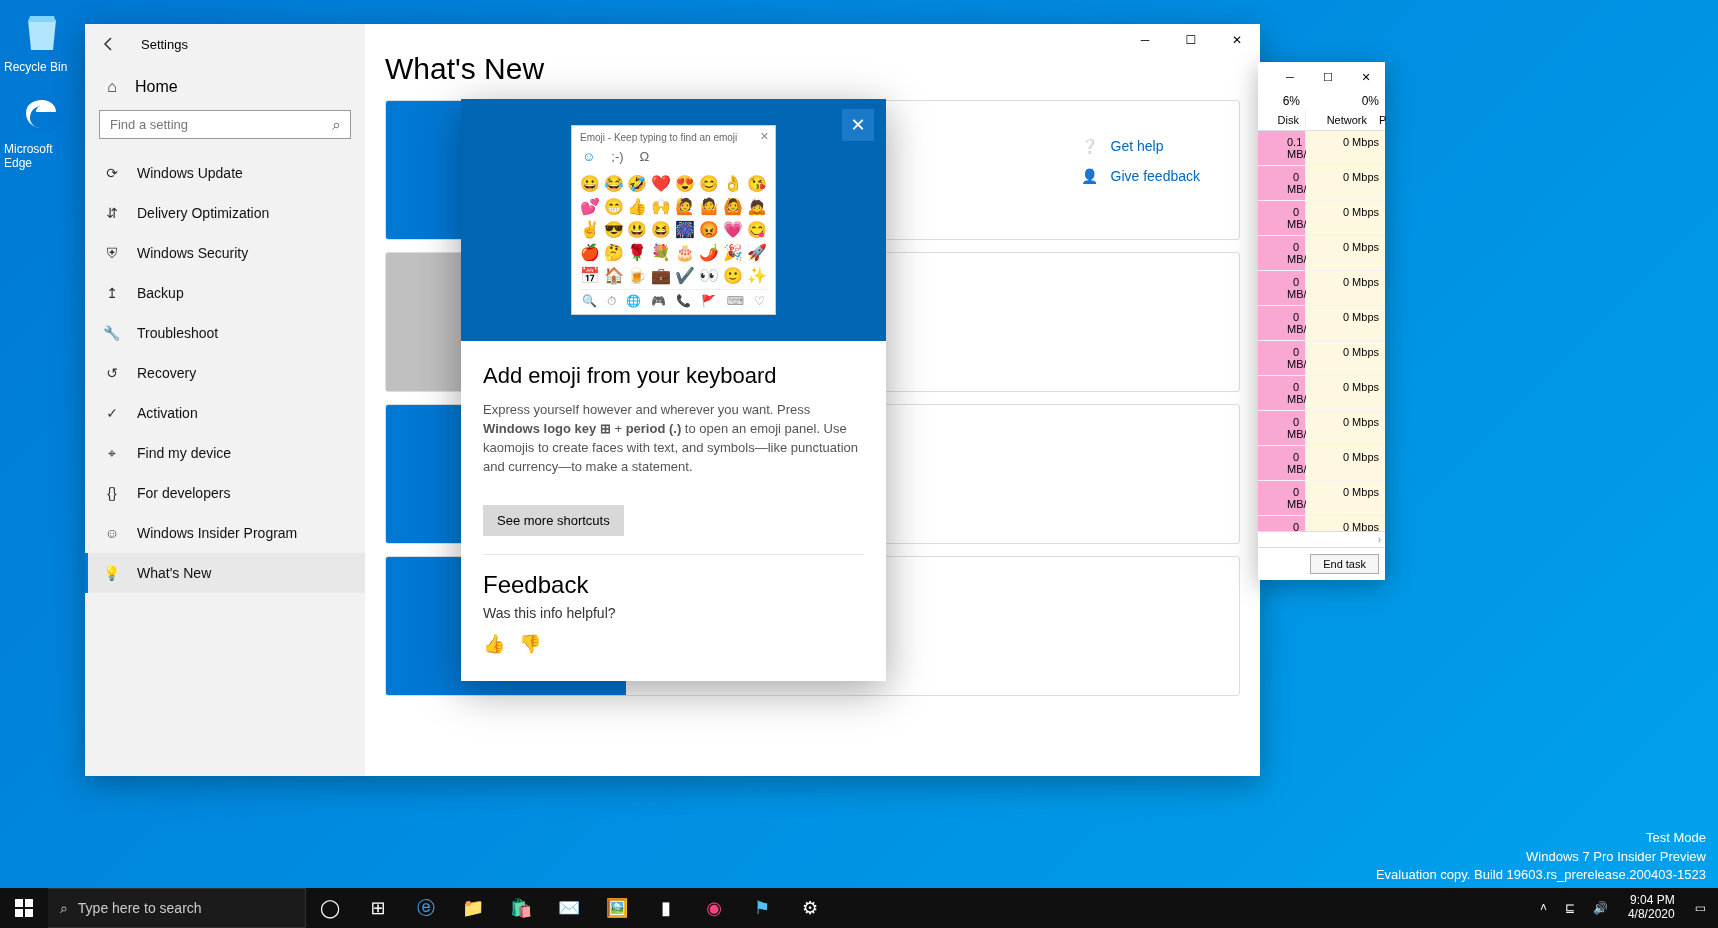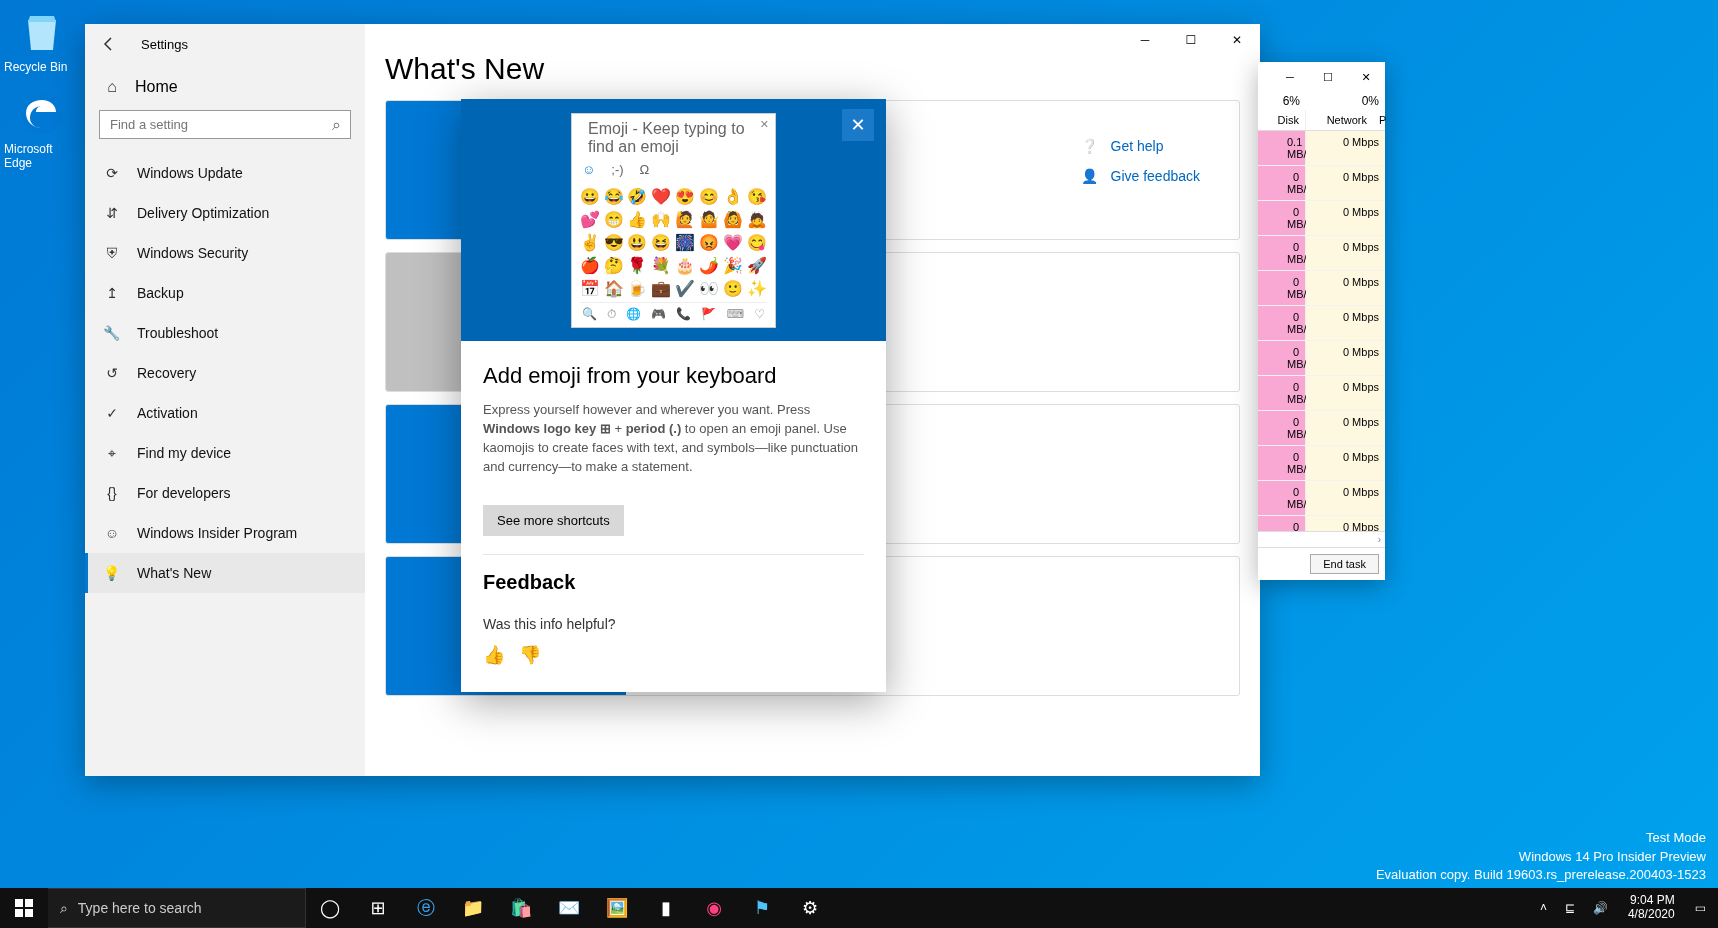--- a/index.html
+++ b/index.html
@@ -36,34 +36,34 @@
 .card .body { padding:14px 18px; font-size:14px; color:#444; flex:1; }
 .card .body .feedback-link { color:#0067c0; cursor:pointer; }
 .help-links { position:absolute; top:114px; right:60px; font-size:14px; }
 .help-links .lnk { display:flex; align-items:center; gap:12px; color:#0067c0; cursor:pointer; margin-bottom:14px; }
 
 
 .tip { position:absolute; left:461px; top:99px; width:425px; background:#fff; box-shadow:0 10px 40px rgba(0,0,0,.35); z-index:50; }
 .tip-header { background:#0066b4; height:242px; display:flex; align-items:center; justify-content:center; position:relative; }
 .tip-close { position:absolute; top:10px; right:12px; width:32px; height:32px; background:#1a79c9; display:flex; align-items:center; justify-content:center; color:#fff; cursor:pointer; font-size:18px; }
 .emoji-panel { background:#fff; width:205px; padding:6px 8px; border:1px solid #ccc; position:relative; }
-.emoji-panel .ep-title { font-size:16px; color:#666;margin-left:8px; }
+.emoji-panel .ep-title { font-size:10px; color:#666; }
 .emoji-panel .ep-close { position:absolute; top:4px; right:6px; font-size:11px; color:#888; cursor:pointer; }
 .emoji-tabs { display:flex; gap:16px; padding:6px 2px; font-size:13px; color:#666; }
 .emoji-tabs span:first-child { color:#0078d4; }
 .emoji-grid { display:grid; grid-template-columns:repeat(8,1fr); gap:4px; padding:4px 0; }
 .emoji-grid span { font-size:16px; text-align:center; cursor:pointer; }
 .emoji-bottom { display:flex; justify-content:space-between; padding:4px 2px 0; font-size:12px; color:#888; border-top:1px solid #eee; }
 .emoji-bottom span { cursor:pointer; }
 .tip-body { padding:22px 22px 26px; }
 .tip-body h2 { font-weight:400; font-size:22px; margin-bottom:12px; }
 .tip-body p { font-size:13px; color:#555; line-height:1.45; margin-bottom:29px; }
 .tip-body .btn { background:#d8d8d8; padding:8px 14px; font-size:13px; display:inline-block; cursor:pointer;text-align:right; }
 .tip-feedback { border-top:1px solid #e5e5e5; margin-top:18px; padding-top:16px; }
-.tip-feedback h3 { font-weight:700; font-size:20px; margin-bottom:22px; }
+.tip-feedback h3 { font-weight:400; font-size:24px; margin-bottom:6px; }
 .tip-feedback .q { font-size:14px; margin-bottom:12px; color:#333; }
 .thumbs { display:flex; gap:14px; font-size:18px; color:#444; }
 
 
 .taskmgr { position:absolute; left:1258px; top:62px; width:127px; height:518px; background:#fff; box-shadow:0 6px 24px rgba(0,0,0,.3); display:flex; flex-direction:column; font-size:12px; }
 .tm-controls { display:flex; justify-content:flex-end; height:30px; align-items:center; }
 .tm-controls div { width:38px; text-align:center; cursor:pointer; font-size:11px; }
 .tm-head { display:flex; border-bottom:1px solid #ddd; font-size:11px; }
 .tm-head div { padding:4px 6px; text-align:right; }
 .tm-head .c1 { width:48px; border-right:1px solid #eee;}
@@ -389,21 +389,21 @@
       </div>
     </div>
   <div class="tm-scroll-x">›</div>
   <div class="tm-foot">
     <button>End task</button>
   </div>
 </div>
 
 <div class="watermark">
   <div>Test Mode</div>
-  <div>Windows 14 Pro Insider Preview</div>
+  <div>Windows 7 Pro Insider Preview</div>
   <div>Evaluation copy. Build 19603.rs_prerelease.200403-1523</div>
 </div>
 
 <div class="taskbar">
   <div class="start">
     <svg width="18" height="18" viewBox="0 0 18 18">
         <rect width="8" height="8" fill="#fff"></rect>
         <rect x="10" width="8" height="8" fill="#fff"></rect>
         <rect y="10" width="8" height="8" fill="#fff"></rect>
         <rect x="10" y="10" width="8" height="8" fill="#fff"></rect>

